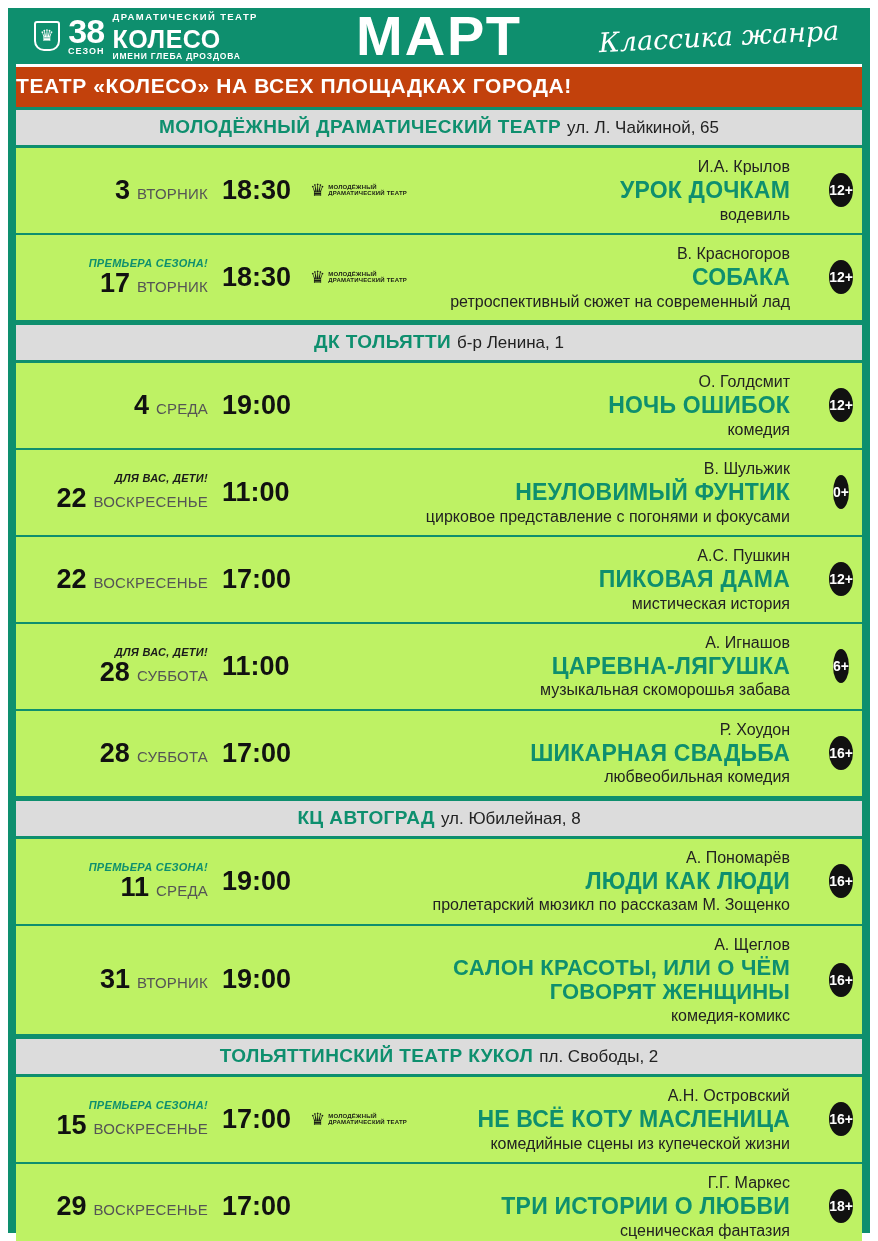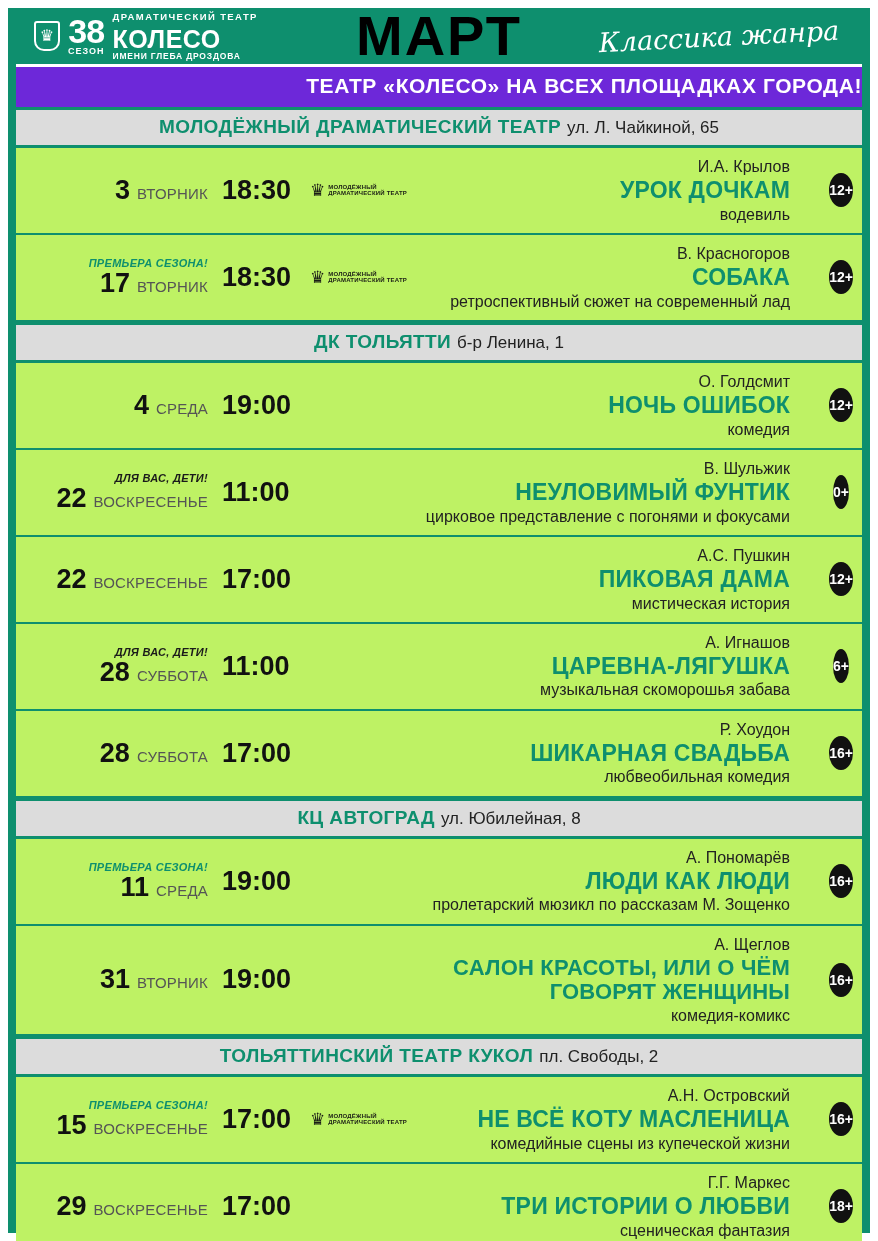--- a/index.html
+++ b/index.html
@@ -87,43 +87,43 @@
   }
   .logo-text .small-bottom {
     font-size: 8.5px;
     letter-spacing: 0.8px;
     font-weight: bold;
     text-transform: uppercase;
   }
   .month {
     flex: 1;
     text-align: center;
-    color: #000000;
+    color: #ffffff;
     font-size: 56px;
     font-weight: bold;
     letter-spacing: 2px;
     line-height: 1;
     margin-left: -30px;
   }
   .tagline {
     color: #ffffff;
     font-family: "DejaVu Serif", serif;
     font-style: italic;
     font-size: 27px;
     min-width: 250px;
     text-align: center;
     transform: rotate(-3deg);
   }
 
   
   .banner {
-    background: #6d28d9;
+    background: #c2410c;
     border-top: 3px solid #ffffff;
     color: #ffffff;
-    text-align: right;
+    text-align: left;
     font-size: 21px;
     font-weight: bold;
     letter-spacing: 0.6px;
     padding: 7px 0 9px;
   }
 
   
   .content {
     flex: 1;
     background: #bef264;

